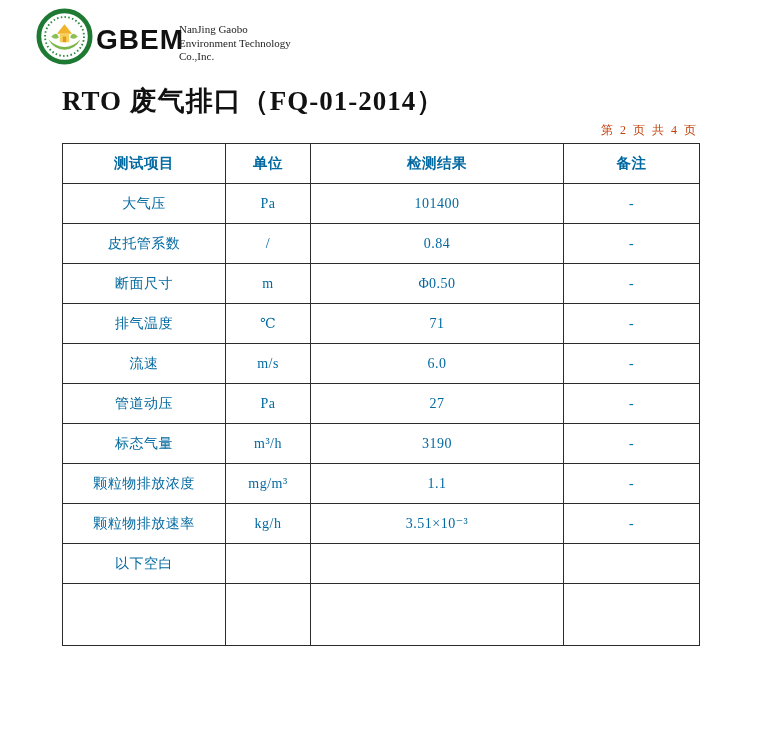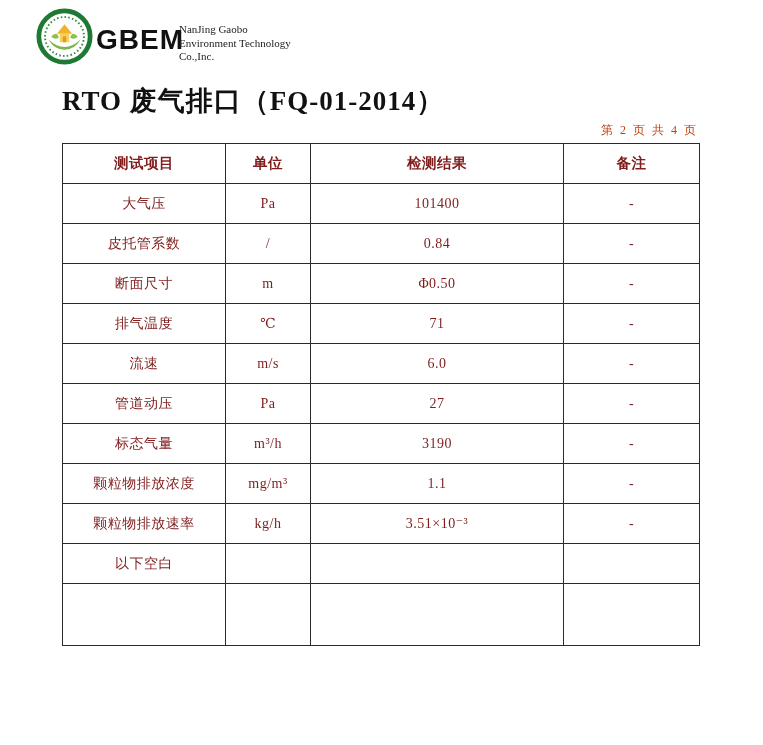--- a/index.html
+++ b/index.html
@@ -49,21 +49,21 @@
   table.results {
     position: absolute; left: 62px; top: 143px;
     width: 637px;
     border-collapse: collapse;
     table-layout: fixed;
   }
   table.results th, table.results td {
     border: 1px solid #2b2b2b;
     text-align: center; vertical-align: middle;
     height: 40px;
-    font-size: 14px; color: #7f1d1d;
+    font-size: 14px; color: #0369a1;
     letter-spacing: 0.5px;
     overflow: hidden;
   }
   table.results th {
     font-weight: 700; font-size: 14.5px;
   }
   table.results tr:last-child td { height: 62px; }
   col.c1 { width: 163px; }
   col.c2 { width: 85px; }
   col.c3 { width: 253px; }

